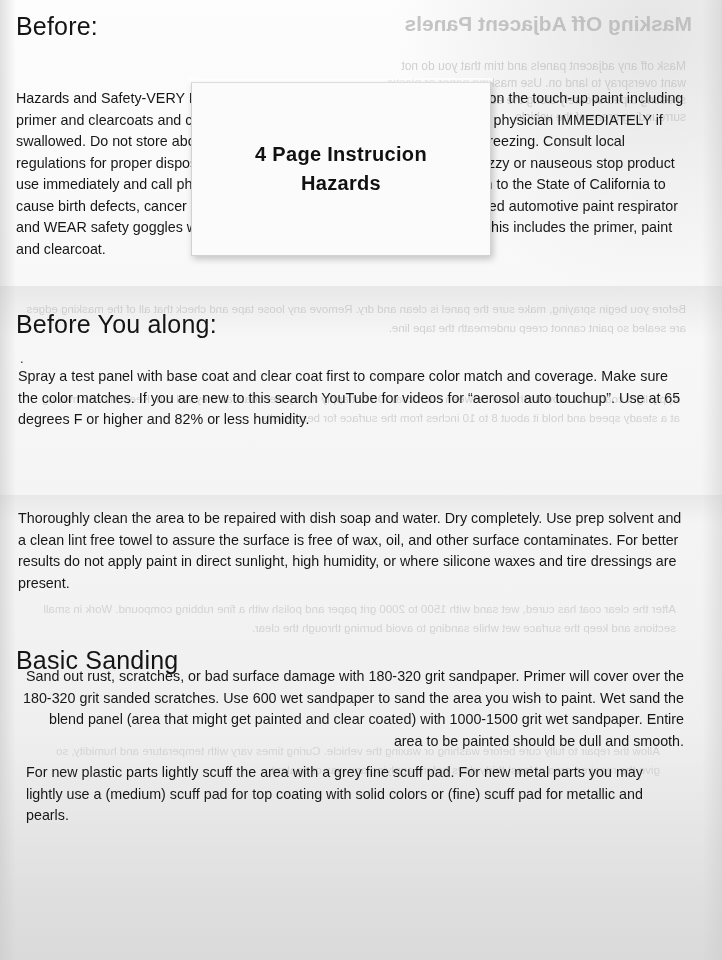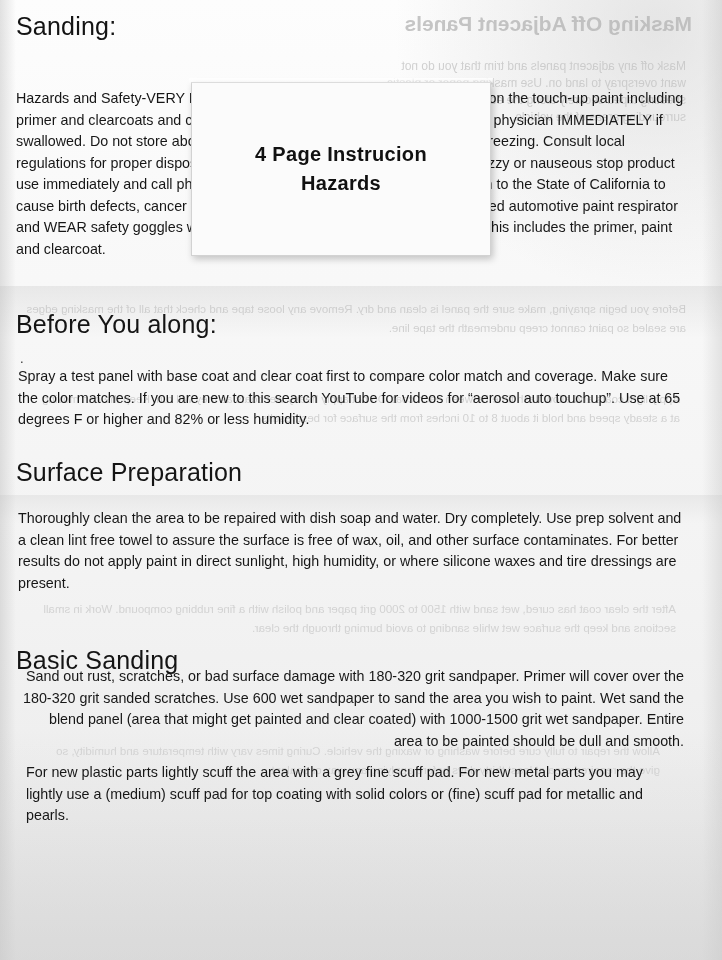--- a/index.html
+++ b/index.html
@@ -198,28 +198,27 @@
 
   <div class="bleed bleed-title">Masking Off Adjacent Panels</div>
   <div class="bleed bleed-sub">Mask off any adjacent panels and trim that you do not want overspray to land on. Use masking paper or plastic sheeting taped securely along the edges to protect surrounding areas of the vehicle.</div>
   <div class="bleed bleed-block1">Before you begin spraying, make sure the panel is clean and dry. Remove any loose tape and check that all of the masking edges are sealed so paint cannot creep underneath the tape line.</div>
   <div class="bleed bleed-block2">Apply light coats and allow flash time between each coat. Do not apply heavy wet coats as they will run. Keep the can moving at a steady speed and hold it about 8 to 10 inches from the surface for best results.</div>
   <div class="bleed bleed-block3">After the clear coat has cured, wet sand with 1500 to 2000 grit paper and polish with a fine rubbing compound. Work in small sections and keep the surface wet while sanding to avoid burning through the clear.</div>
   <div class="bleed bleed-block4">Allow the repair to fully cure before washing or waxing the vehicle. Curing times vary with temperature and humidity, so give the repaired area at least thirty days before applying any wax or sealant.</div>
 
   <div class="content">
 
-    <h2 class="heading" id="warning-heading">Sanding:</h2>
+    <h2 class="heading" id="warning-heading">Before:</h2>
     <p class="para" id="warning-text">Hazards and Safety-VERY IMPORTANT. Read all directions and warnings on the touch-up paint including primer and clearcoats and clear coats. Keep out of reach of children. Call a physician IMMEDIATELY if swallowed. Do not store above 120F. DO NOT STORE IN CAR and avoid freezing. Consult local regulations for proper disposal. Use with adequate ventilation. If you feel dizzy or nauseous stop product use immediately and call physician. This product contains chemicals known to the State of California to cause birth defects, cancer and other reproductive harm. WEAR an approved automotive paint respirator and WEAR safety goggles when spraying to protect your lungs and eyes. This includes the primer, paint and clearcoat.</p>
 
     <h2 class="heading" id="before-heading">Before You along:</h2>
     <p class="para" id="before-dot">.</p>
     <p class="para" id="before-text">Spray a test panel with base coat and clear coat first to compare color match and coverage. Make sure the color matches.  If you are new to this search YouTube for videos for “aerosol auto touchup”.  Use at 65 degrees F or higher and 82% or less humidity.</p>
 
-    <h2 class="heading" id="surface-heading">Surface Preparation</h2>
     <p class="para" id="surface-text">Thoroughly clean the area to be repaired with dish soap and water.  Dry completely. Use prep solvent and a clean lint free towel to assure the surface is free of wax, oil, and other surface contaminates. For better results do not apply paint in direct sunlight, high humidity, or where silicone waxes and tire dressings are present.</p>
 
     <h2 class="heading" id="sanding-heading">Basic Sanding</h2>
     <p class="para" id="sanding-text">Sand out rust, scratches, or bad surface damage with 180-320 grit sandpaper. Primer will cover over the 180-320 grit sanded scratches. Use 600 wet sandpaper to sand the area you wish to paint. Wet sand the blend panel (area that might get painted and clear coated) with 1000-1500 grit wet sandpaper. Entire area to be painted should be dull and smooth.</p>
     <p class="para" id="sanding-text2">For new plastic parts lightly scuff the area with a grey fine scuff pad. For new metal parts you may lightly use a (medium) scuff pad for top coating with solid colors or (fine) scuff pad for metallic and pearls.</p>
   </div>
 
   <div id="overlay-card">
     <div class="line">4 Page Instrucion</div>
     <div class="line">Hazards</div>

